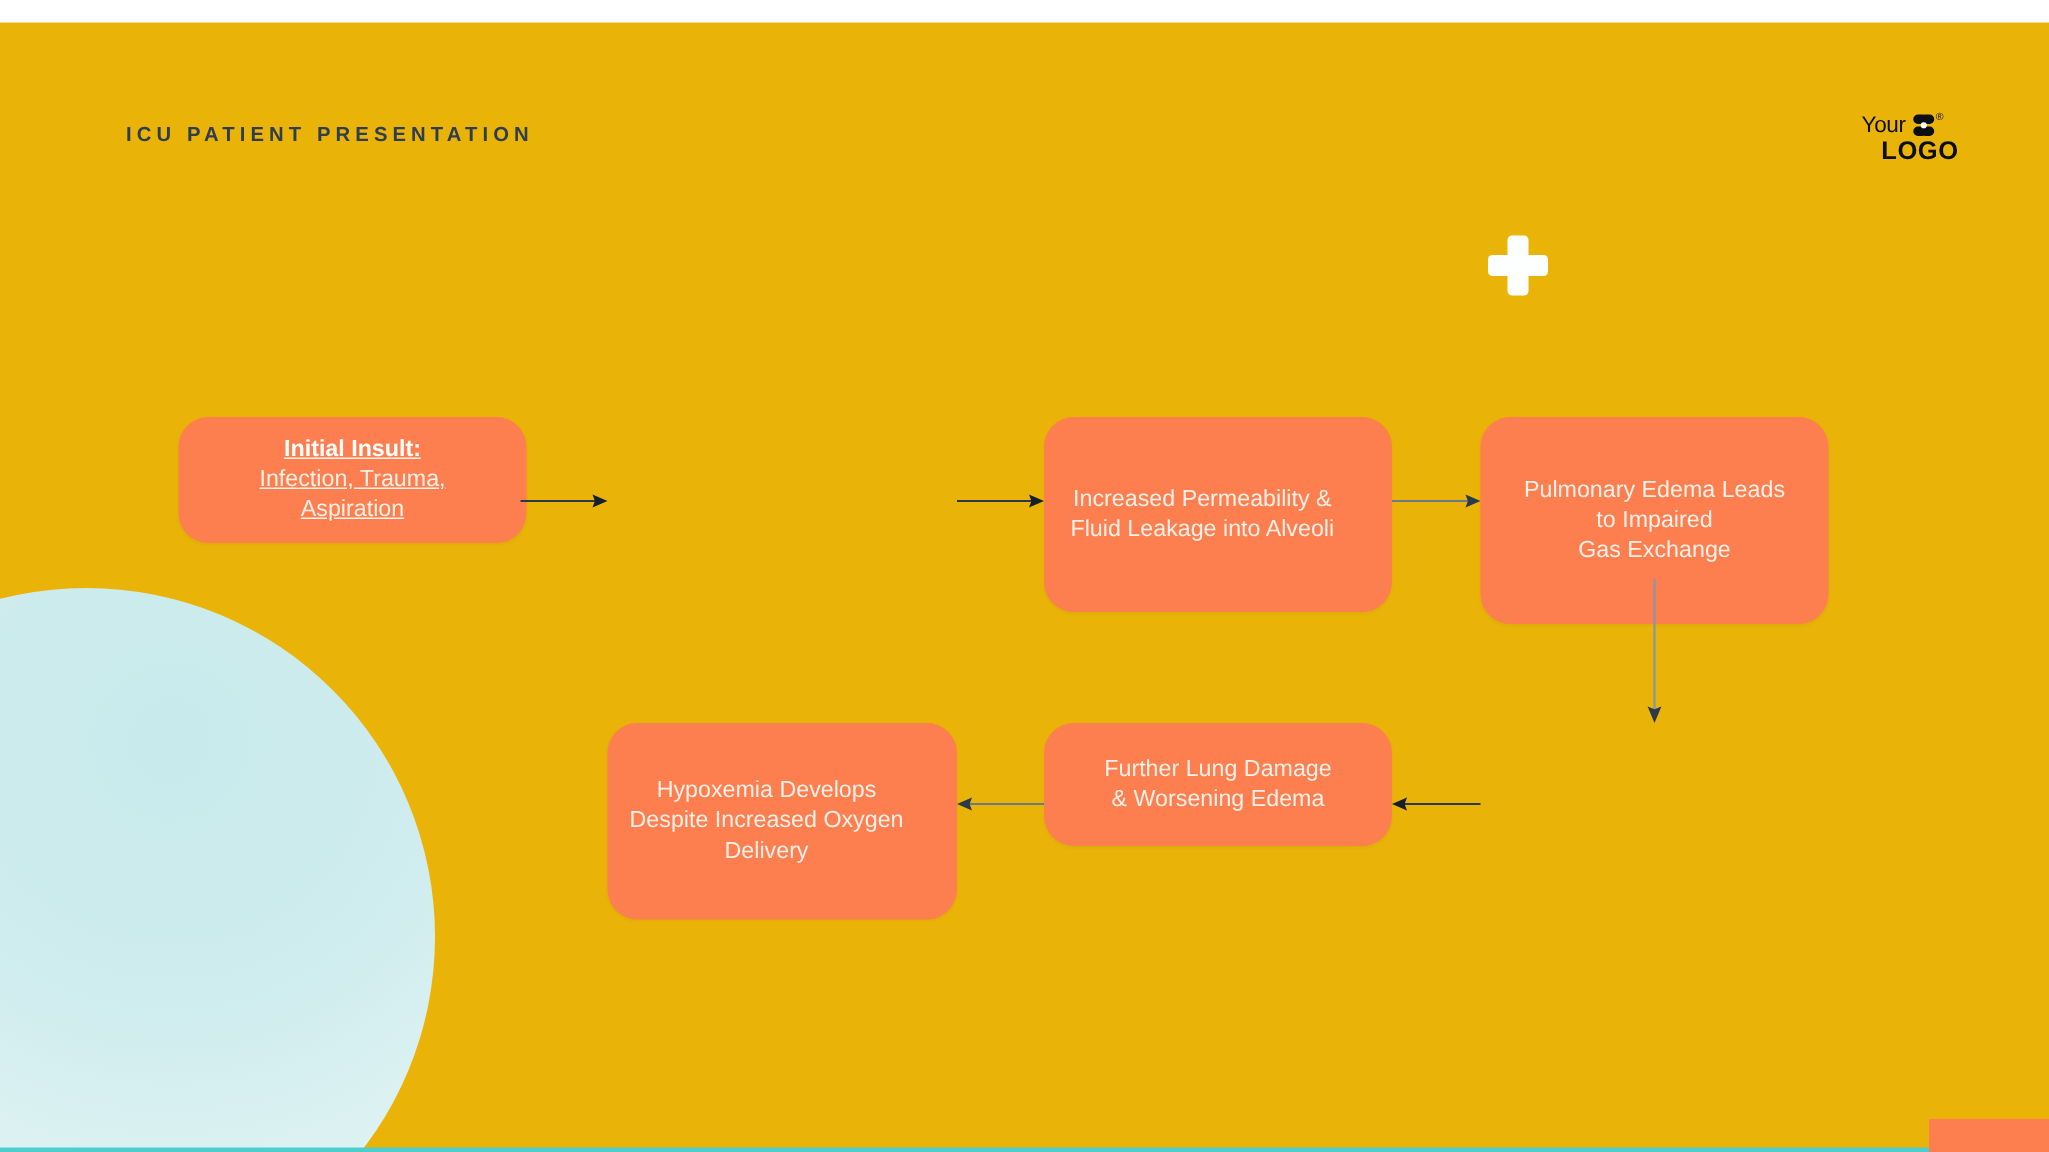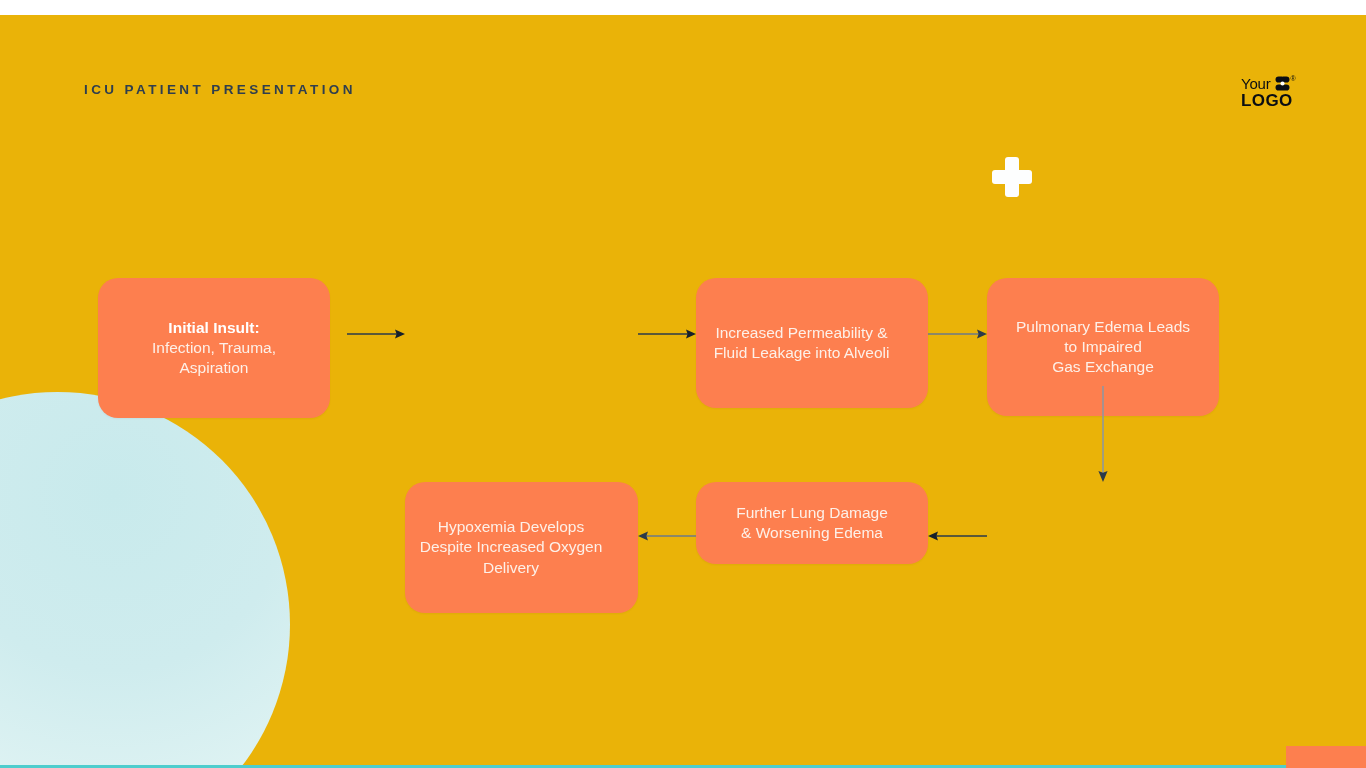--- a/index.html
+++ b/index.html
@@ -69,20 +69,21 @@
   }
 
   
   .logo {
     position: absolute;
     right: 47px;
     top: 60px;
     width: 78px;
     height: 34px;
     color: #0b0e13;
+    text-align: center;
   }
   .logo-row1 {
     display: flex;
     align-items: flex-start;
     height: 17px;
     line-height: 17px;
   }
   .logo-your {
     font-size: 15px;
     font-weight: 400;
@@ -186,21 +187,21 @@
         <svg width="15" height="15" viewBox="0 0 15 15">
           <path fill="#0b0e13" d="M3.6 0.4h3.0a3.1 3.1 0 0 1 0 6.2H3.6a3.1 3.1 0 0 1 0-6.2z M3.6 8.4h3.0a3.1 3.1 0 0 1 0 6.2H3.6a3.1 3.1 0 0 1 0-6.2z M8.4 0.4h3.0a3.1 3.1 0 0 1 0 6.2H8.4a3.1 3.1 0 0 1 0-6.2z M8.4 8.4h3.0a3.1 3.1 0 0 1 0 6.2H8.4a3.1 3.1 0 0 1 0-6.2z"></path>
           <circle cx="7.5" cy="7.5" r="2.05" fill="#ffffff"></circle>
         </svg>
       </span>
       <span class="logo-reg">®</span>
     </div>
     <div class="logo-row2">LOGO</div>
   </div>
 
-  <div class="node" style="left:98px; top:263px; width:232px; height:140px;">
+  <div class="node" style="left:119px; top:263px; width:232px; height:84px;text-decoration:underline;">
     <div class="label"><span class="strong">Initial Insult:</span>
 <span>Infection, Trauma,
 Aspiration</span></div>
   </div>
 
 
   <div class="node wide-text" style="left:696px; top:263px; width:232px; height:130px;">
     <div class="label">Increased Permeability &amp;
 Fluid Leakage into Alveoli</div>
   </div>

